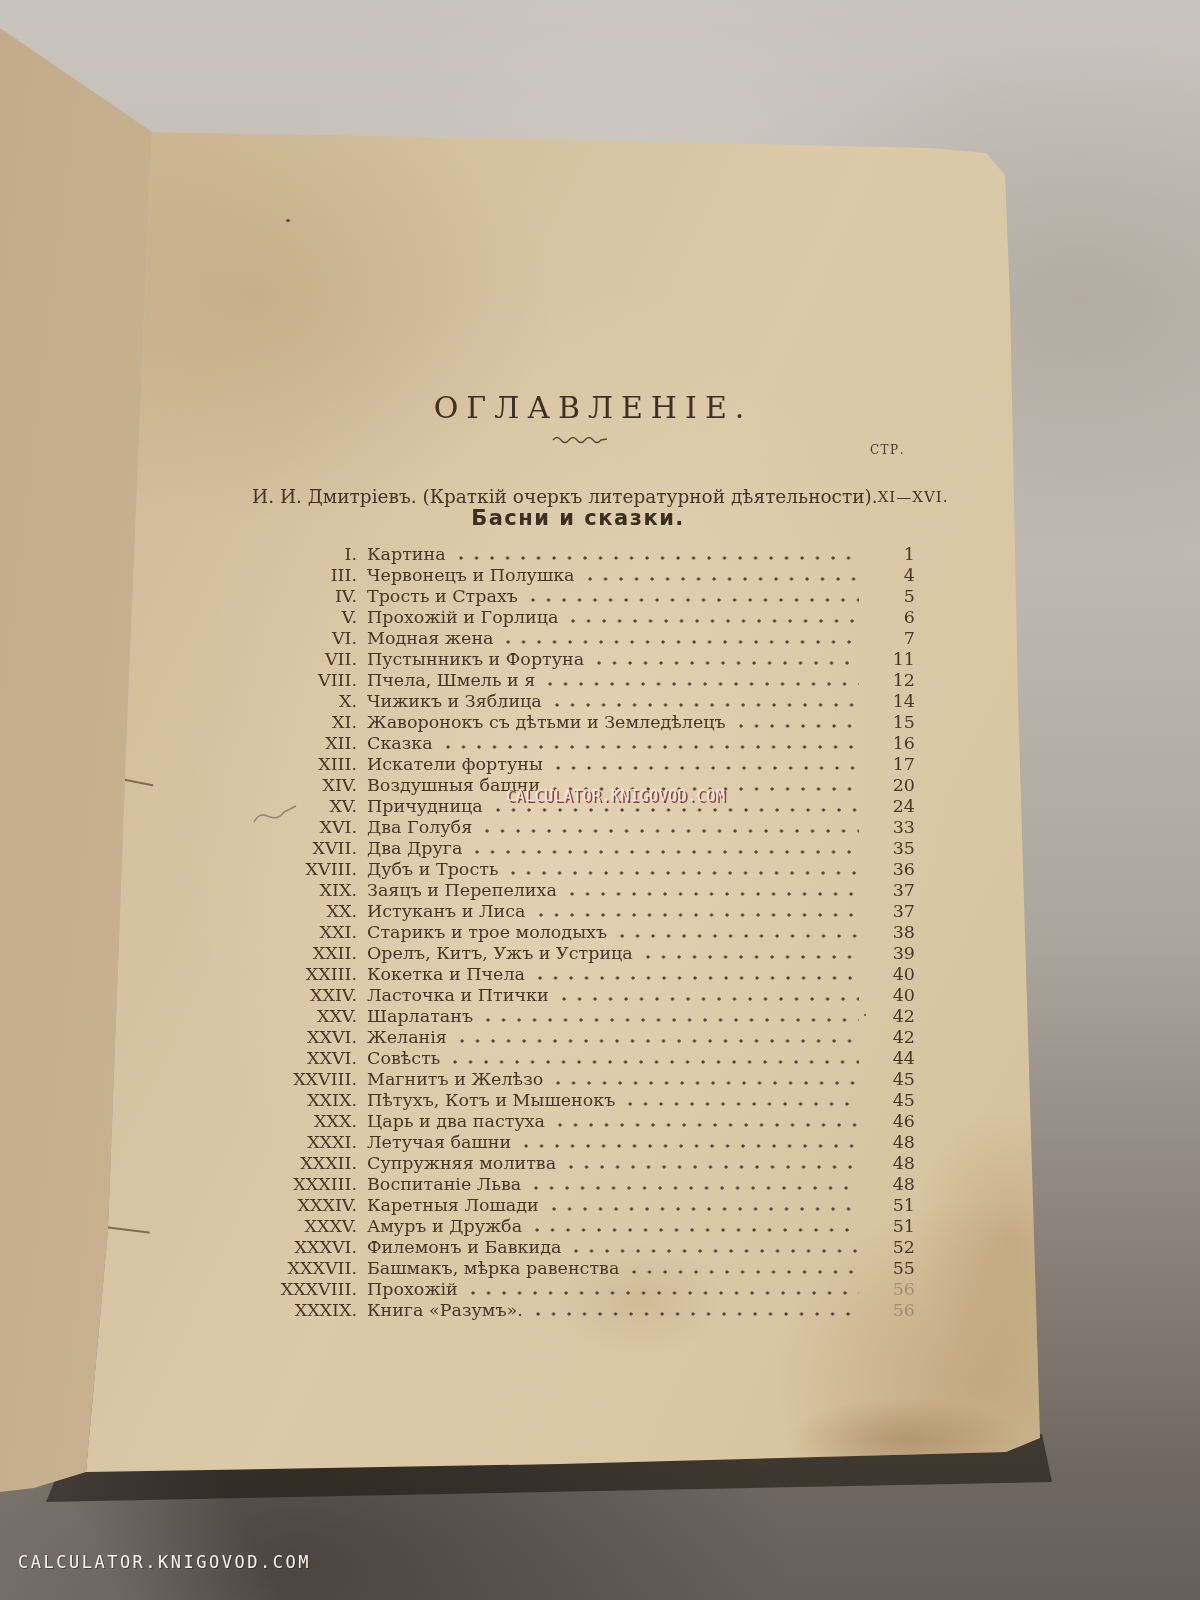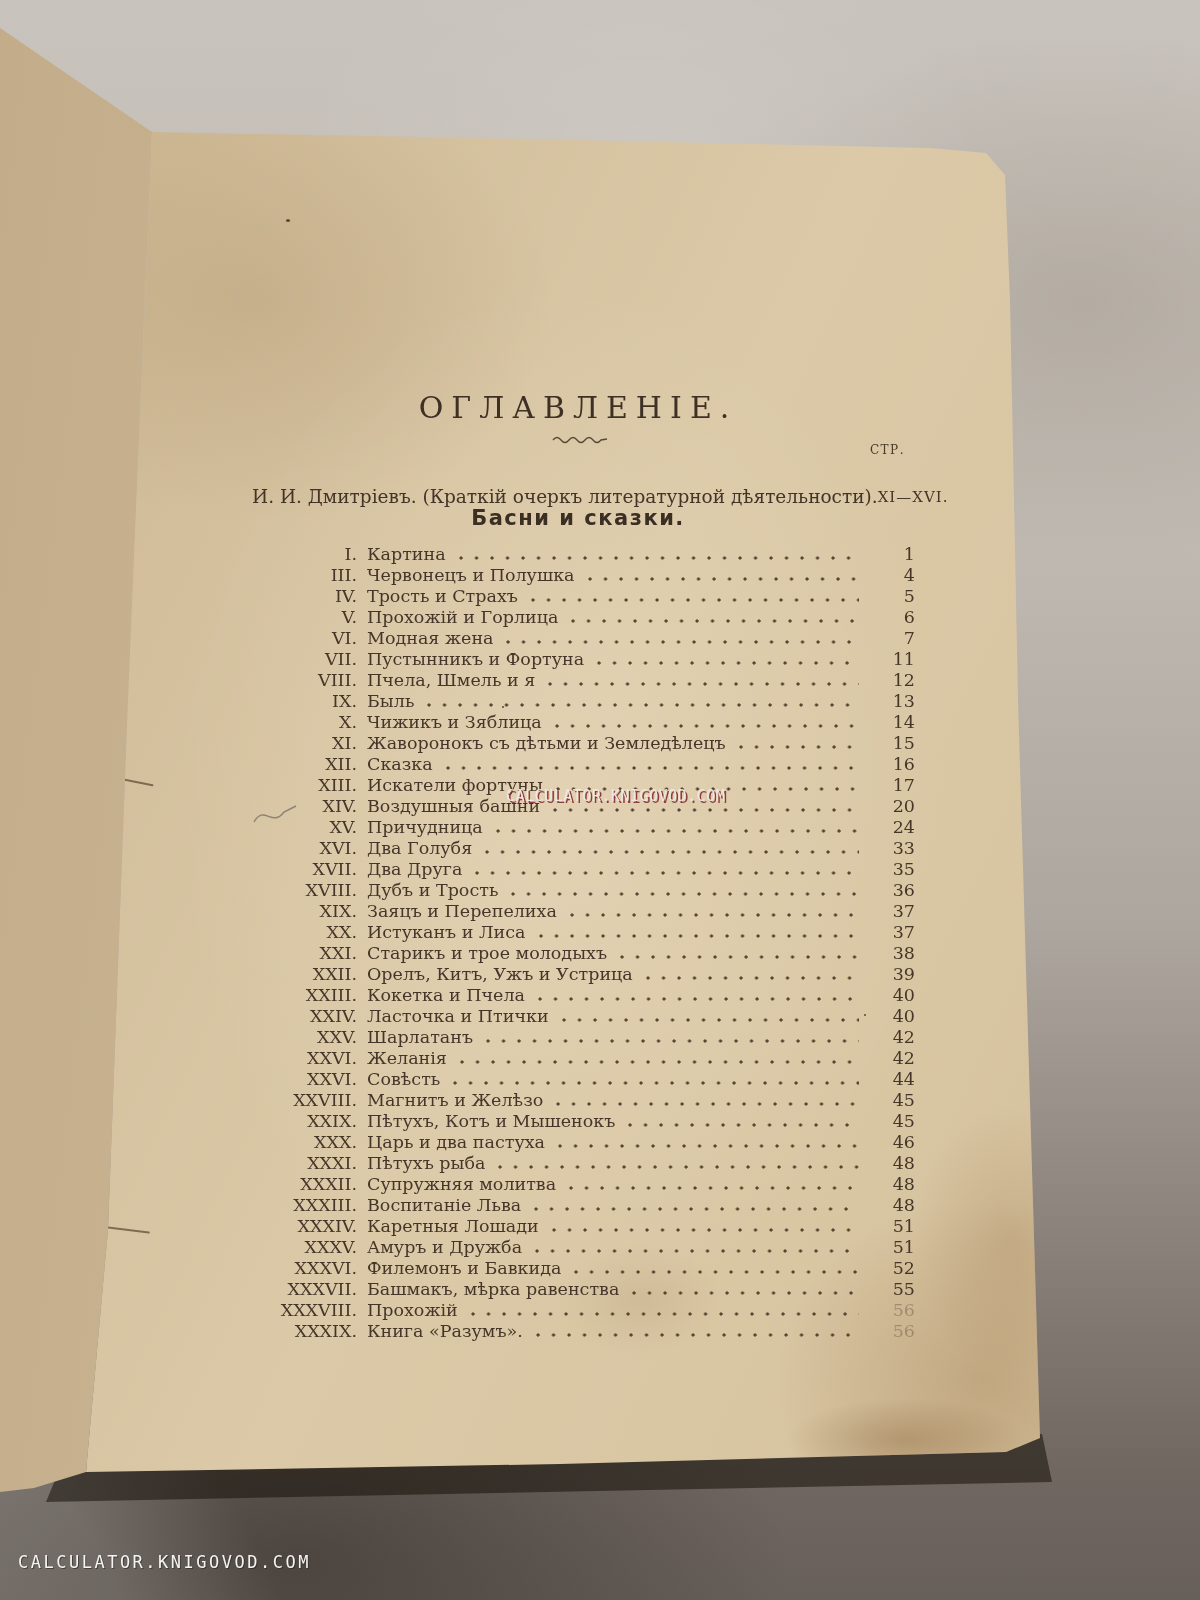--- a/index.html
+++ b/index.html
@@ -50,21 +50,21 @@
   
   .stitch{position:absolute;height:2px;background:rgba(82,60,38,.65);border-radius:1px;}
   .stitch1{left:98px;top:779px;width:56px;transform:rotate(11deg);}
   .stitch2{left:90px;top:1228px;width:60px;transform:rotate(7deg);}
   .speck{position:absolute;border-radius:50%;background:#5d4730;}
   .pencil-mark{position:absolute;left:252px;top:800px;}
 
   
   .page-content{position:absolute;inset:0;color:#46362a;}
   .doc-title{
-    position:absolute;left:243px;top:390px;width:670px;text-align:center;
+    position:absolute;left:258px;top:390px;width:670px;text-align:center;
     font-size:30px;letter-spacing:8px;color:#3e3024;
   }
   .ornament{position:absolute;left:548px;top:430px;width:64px;height:14px;text-align:center;}
   .col-header{
     position:absolute;left:243px;top:443px;width:662px;text-align:right;
     font-size:12px;letter-spacing:1.5px;color:#4a3a2c;
   }
   .intro-line{
     position:absolute;left:252px;top:486px;width:660px;
     display:flex;justify-content:space-between;align-items:center;
@@ -184,26 +184,20 @@
           <span class="toc-page">11</span>
         </div>
 
         <div class="toc-row">
           <span class="toc-num">VIII.</span>
           <span class="toc-title">Пчела, Шмель и я</span>
           <span class="toc-dots"></span>
           <span class="toc-page">12</span>
         </div>
 
-        <div class="toc-row">
-          <span class="toc-num">IX.</span>
-          <span class="toc-title">Быль</span>
-          <span class="toc-dots"></span>
-          <span class="toc-page">13</span>
-        </div>
 
         <div class="toc-row">
           <span class="toc-num">X.</span>
           <span class="toc-title">Чижикъ и Зяблица</span>
           <span class="toc-dots"></span>
           <span class="toc-page">14</span>
         </div>
 
         <div class="toc-row">
           <span class="toc-num">XI.</span>
@@ -340,21 +334,21 @@
 
         <div class="toc-row">
           <span class="toc-num">XXX.</span>
           <span class="toc-title">Царь и два пастуха</span>
           <span class="toc-dots"></span>
           <span class="toc-page">46</span>
         </div>
 
         <div class="toc-row">
           <span class="toc-num">XXXI.</span>
-          <span class="toc-title">Пѣтухъ рыба</span>
+          <span class="toc-title">Летучая башни</span>
           <span class="toc-dots"></span>
           <span class="toc-page">48</span>
         </div>
 
         <div class="toc-row">
           <span class="toc-num">XXXII.</span>
           <span class="toc-title">Супружняя молитва</span>
           <span class="toc-dots"></span>
           <span class="toc-page">48</span>
         </div>

